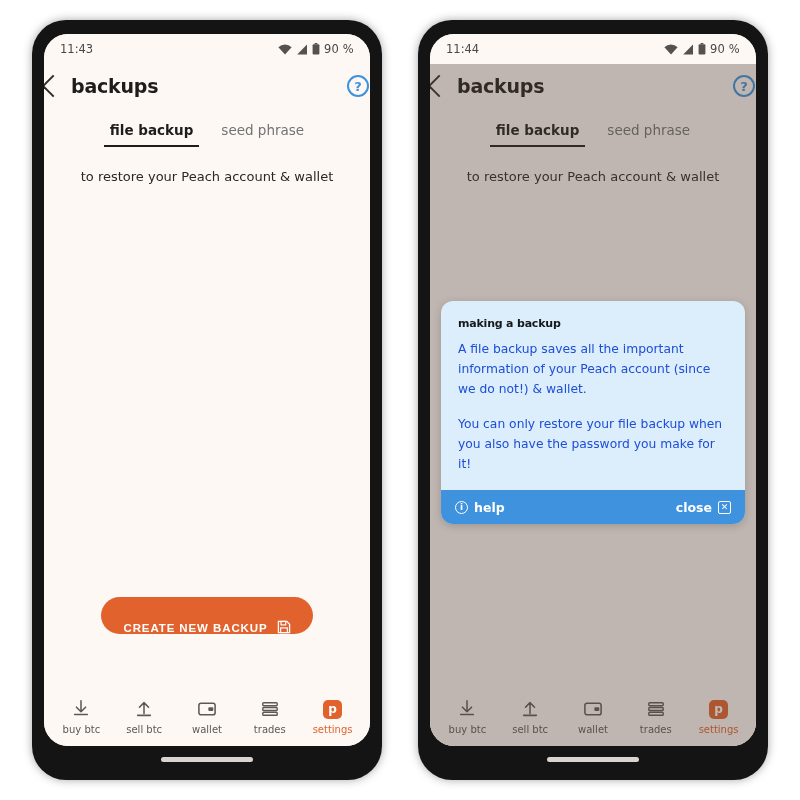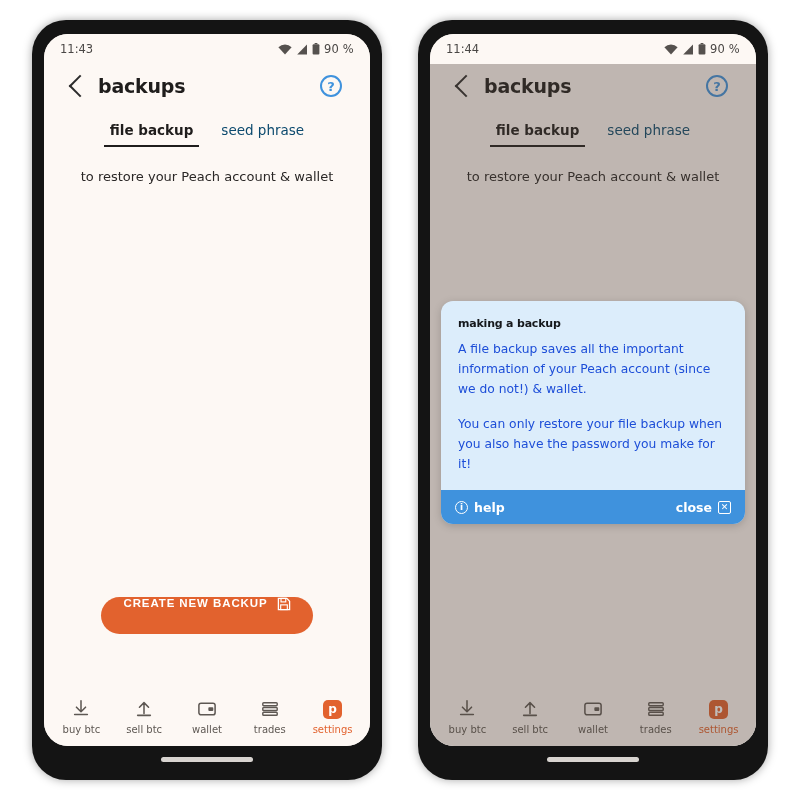--- a/index.html
+++ b/index.html
@@ -60,21 +60,21 @@
     flex:1 1 auto;
     position:relative;
     display:flex;flex-direction:column;
     background:#fdf8f4;
   }
   .phone.right .appbody{background:#fdf8f4;}
 
   .header{
     height:44px;flex:0 0 44px;
     display:flex;align-items:center;
-    padding:0 28px;box-sizing:border-box;
+    padding:0 1px;box-sizing:border-box;
   }
   .back-chevron{
     width:14px;height:14px;
     border-left:2.4px solid #2b2b2b;
     border-bottom:2.4px solid #2b2b2b;
     transform:rotate(45deg);
     margin-right:10px;
     flex:0 0 auto;
   }
   .page-title{
@@ -92,21 +92,21 @@
     flex:0 0 auto;
   }
 
   
   .tabs{
     display:flex;justify-content:center;gap:28px;
     margin-top:14px;
   }
   .tab{
     font-size:13.5px;
-    color:#0c4a6e;
+    color:#737373;
     padding-bottom:9px;
     position:relative;
   }
   .tab.active{color:#1f1d1c;font-weight:bold;}
   .tab.active:after{
     content:"";position:absolute;
     left:-6px;right:-6px;bottom:0;height:2.2px;
     background:#1f1d1c;
   }
 
@@ -122,21 +122,21 @@
 
   
   .cta-wrap{display:flex;justify-content:center;margin-bottom:0;}
   .cta{
     background:#e2622e;
     color:#ffffff;
     border:none;
     border-radius:22px;
     height:37px;
     padding:0 22px;
-    display:flex;align-items:flex-start;gap:9px;
+    display:flex;align-items:flex-end;gap:9px;
     font-size:11.5px;font-weight:bold;
     letter-spacing:0.9px;
     cursor:pointer;
   }
   .cta svg{display:block;}
 
   
   .bottomnav{
     flex:0 0 58px;height:58px;
     display:flex;align-items:center;justify-content:space-around;

